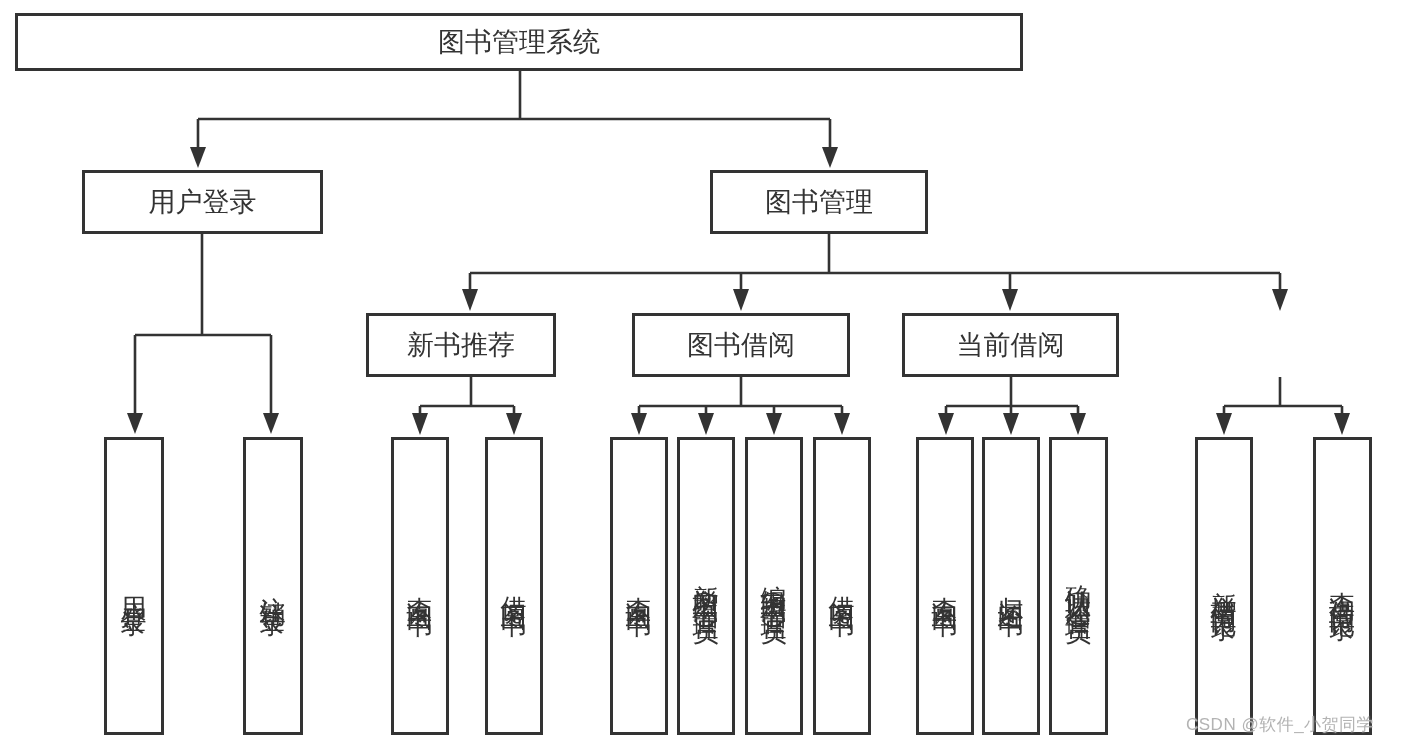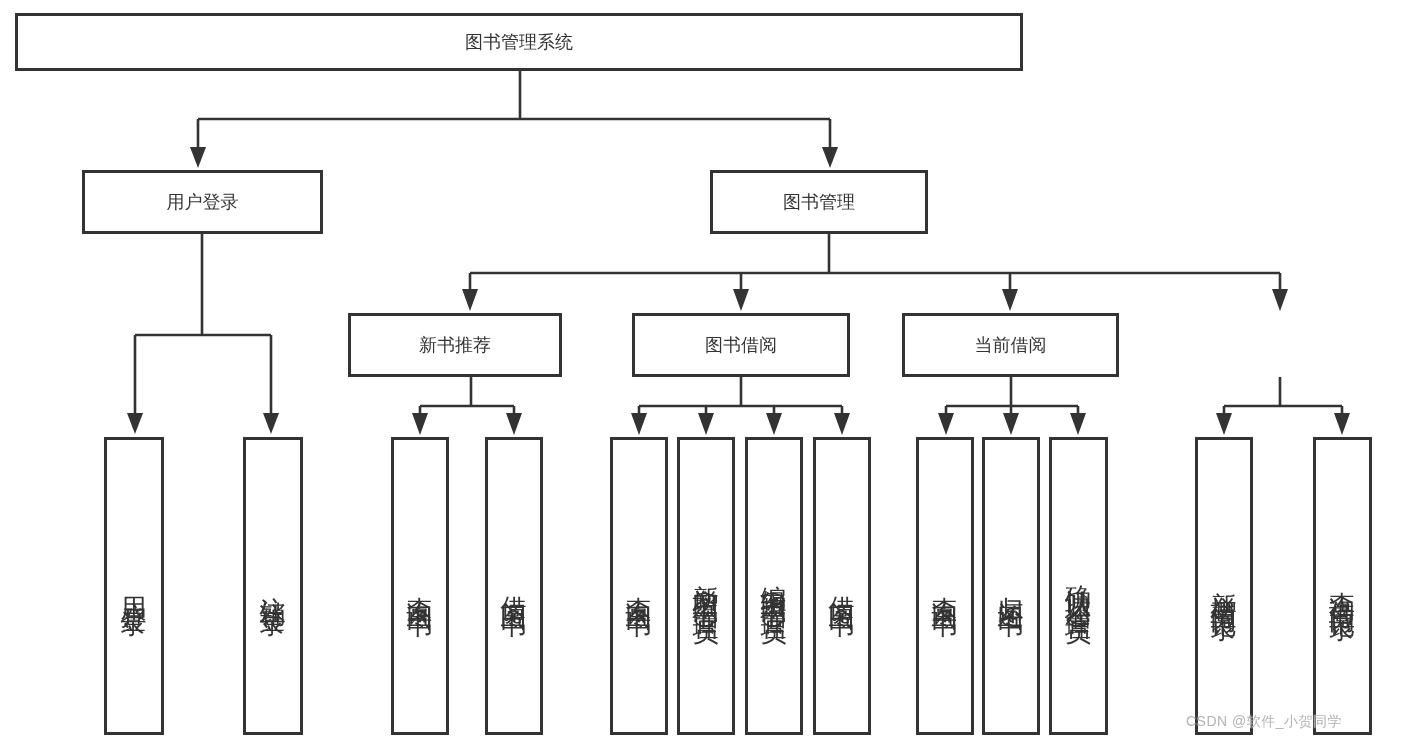--- a/index.html
+++ b/index.html
@@ -8,30 +8,30 @@
     background:var(--bg,#ffffff);
     font-family:"Liberation Sans","DejaVu Sans",sans-serif;
     color:var(--text,#333333);
   }
   .connector-layer{position:absolute;left:0;top:0;width:1405px;height:747px;color:var(--line,#333333);}
   .connector-layer path{stroke:currentColor;stroke-width:2.6;fill:none;}
   .connector-layer polygon{fill:currentColor;stroke:none;}
   .node{
     position:absolute;box-sizing:border-box;border:3px solid var(--line,#333333);
     background:#fff;display:flex;align-items:center;justify-content:center;
-    font-size:18px;line-height:1;white-space:nowrap;
+    font-size:27px;line-height:1;white-space:nowrap;
   }
   .leaf{
     writing-mode:vertical-rl;text-orientation:mixed;
     font-size:26px;letter-spacing:5px;line-height:1;
     padding:6px 0;white-space:normal;
   }
   .watermark{
     position:absolute;left:1186px;top:713px;z-index:5;
-    font-size:14px;letter-spacing:.5px;color:var(--wm,#b3b3b3);
+    font-size:17px;letter-spacing:.5px;color:var(--wm,#b3b3b3);
     text-shadow:0 0 2px rgba(255,255,255,.85);white-space:nowrap;
   }
 </style>
 </head>
 <body>
 
 <div class="canvas">
 
   <svg class="connector-layer" viewBox="0 0 1405 747" xmlns="http://www.w3.org/2000/svg">
     <path d="M520 70 V119 M198 119 H830 M198 119 V150 M830 119 V150"></path>
@@ -61,21 +61,21 @@
     <polygon points="1070,413 1086,413 1078,435"></polygon>
     <polygon points="1216,413 1232,413 1224,435"></polygon>
     <polygon points="1334,413 1350,413 1342,435"></polygon>
   </svg>
 
   <div class="node" style="left:15px;top:13px;width:1008px;height:58px">图书管理系统</div>
 
   <div class="node" style="left:82px;top:170px;width:241px;height:64px">用户登录</div>
   <div class="node" style="left:710px;top:170px;width:218px;height:64px">图书管理</div>
 
-  <div class="node" style="left:348px;top:313px;width:214px;height:64px">新书推荐</div>
+  <div class="node" style="left:366px;top:313px;width:190px;height:64px">新书推荐</div>
   <div class="node" style="left:632px;top:313px;width:218px;height:64px">图书借阅</div>
   <div class="node" style="left:902px;top:313px;width:217px;height:64px">当前借阅</div>
 
   <div class="node leaf" style="left:104px;top:437px;width:60px;height:298px">用户登录</div>
   <div class="node leaf" style="left:243px;top:437px;width:60px;height:298px">注销登录</div>
 
   <div class="node leaf" style="left:391px;top:437px;width:58px;height:298px">查询图书</div>
   <div class="node leaf" style="left:485px;top:437px;width:58px;height:298px">借阅图书</div>
 
   <div class="node leaf" style="left:610px;top:437px;width:58px;height:298px">查询图书</div>

